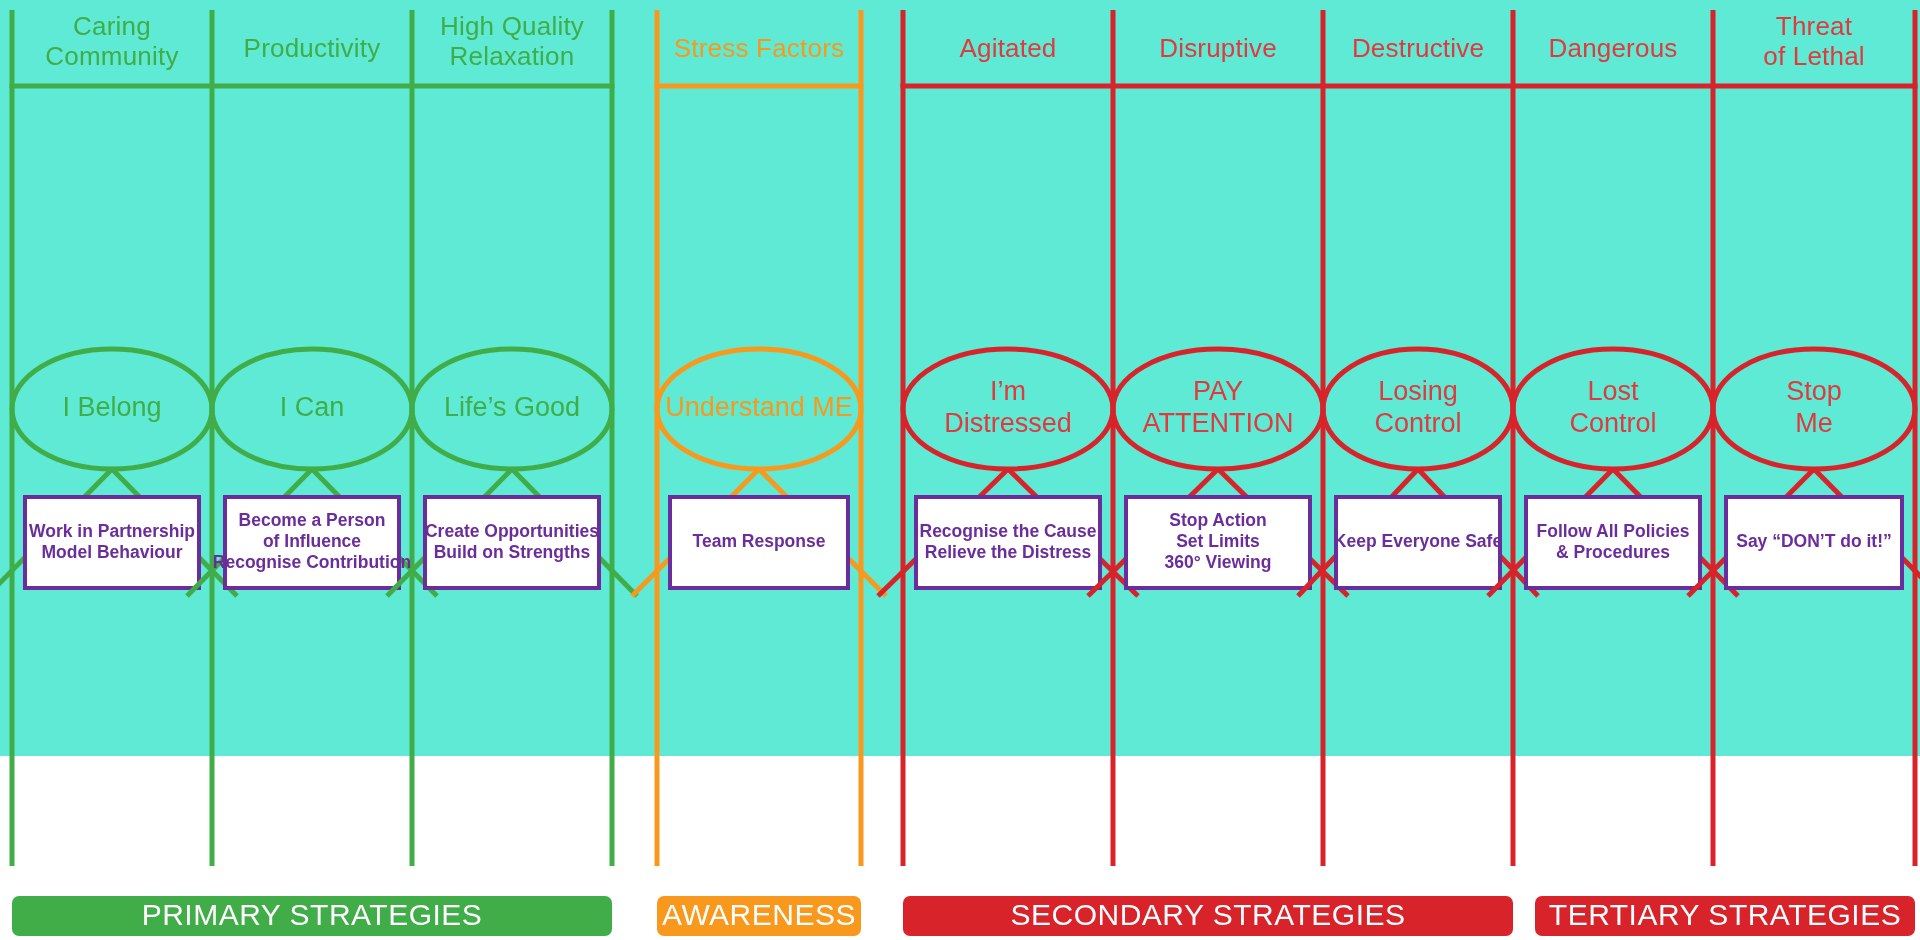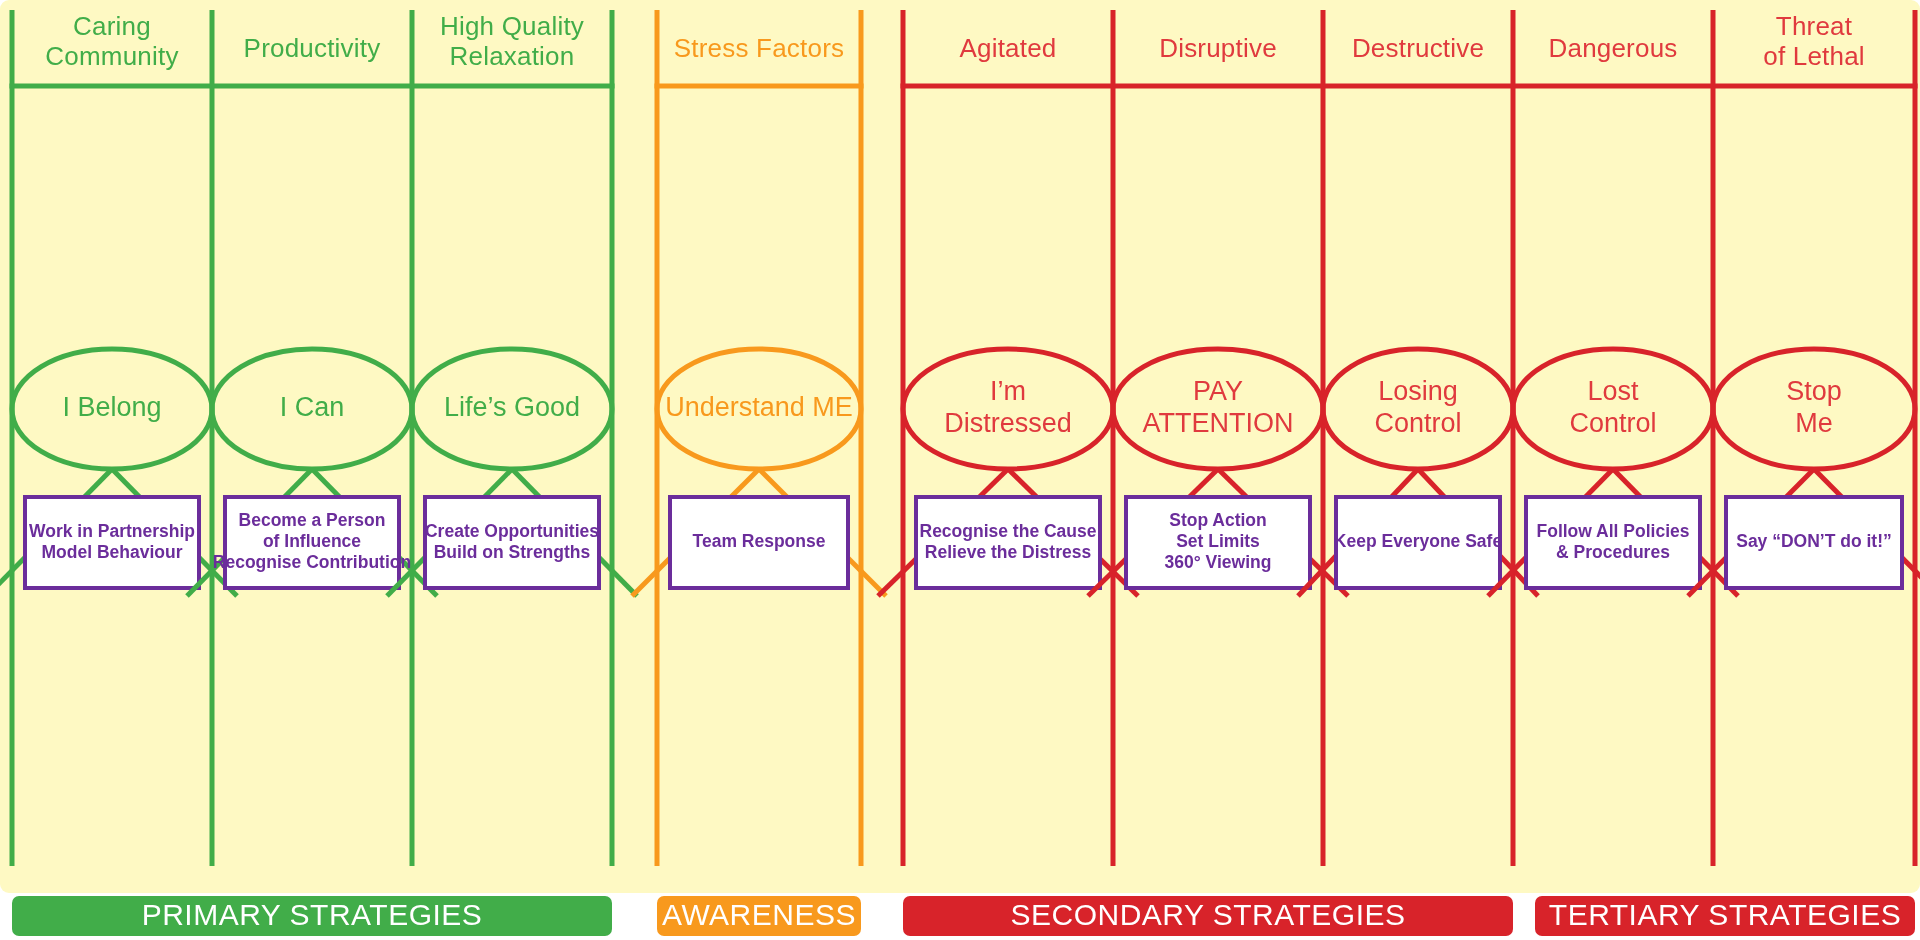--- a/index.html
+++ b/index.html
@@ -9,23 +9,22 @@
   }
   body {
     width: 1920px;
     height: 940px;
     font-family: "Liberation Sans", sans-serif;
     overflow: hidden;
   }
   #stage {
     position: relative;
     width: 1920px;
-    height: 893px;
-    background: #fef9c3;
-    border-radius: 9px;
+    height: 756px;
+    background: #5eead4;
   }
   svg#diagram {
     position: absolute;
     left: 0;
     top: 0;
     width: 1920px;
     height: 940px;
   }
   .hdr-text {
     font-size: 26px;

